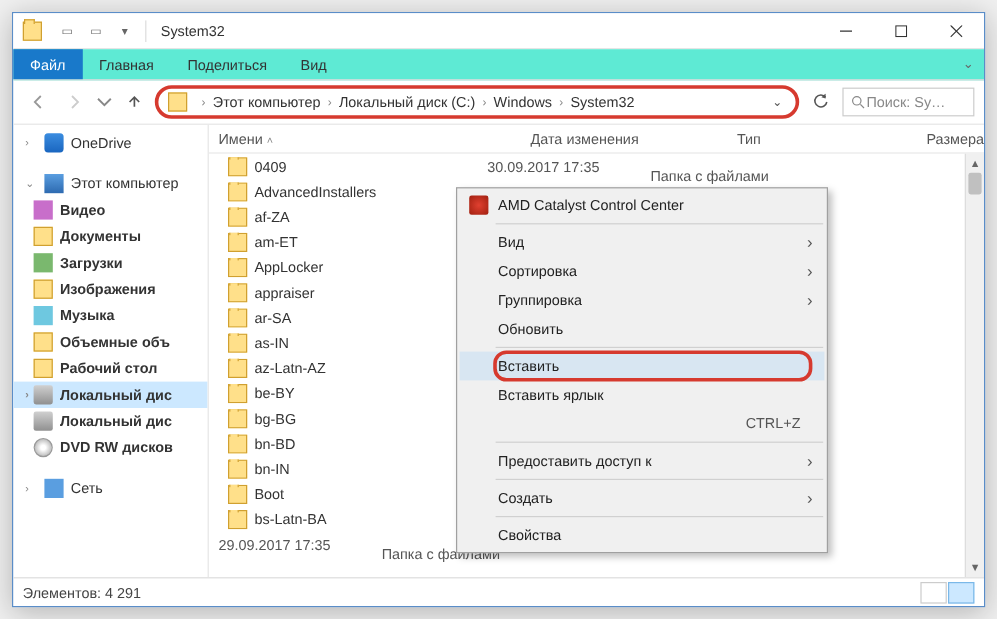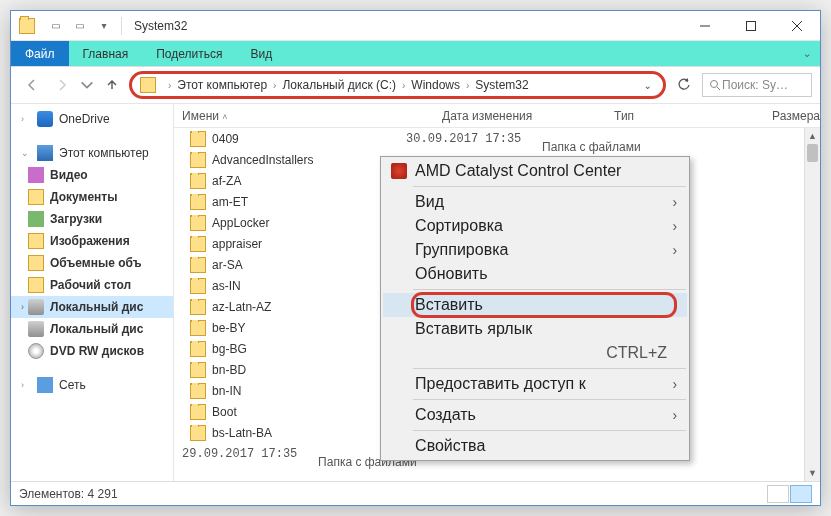--- a/index.html
+++ b/index.html
@@ -51,29 +51,29 @@
 .columns { height:24px; display:flex; align-items:center; border-bottom:1px solid #e8e8e8; font-size:12px; color:#555;gap:36px; }
 .col { padding-left:8px; overflow:hidden; white-space:nowrap; }
 .col-name { width:224px; }
 .col-date { width:136px; }
 .col-type { width:122px; }
 .col-size { flex:1; }
 .rows { flex:1; overflow:hidden; position:relative; }
 .row { height:21px; display:flex; align-items:center; font-size:12px; color:#333; }
 .row .cell { overflow:hidden; white-space:nowrap; text-overflow:ellipsis; }
 .row .c-name { width:224px; display:flex; align-items:center; gap:6px; padding-left:16px; }
-.row .c-date { width:136px; padding-left:8px; color:#555;font-family:Liberation Mono, monospace; }
+.row .c-date { width:136px; padding-left:8px; color:#555; }
 .row .c-type { width:122px; padding-left:8px; color:#555;margin-top:16px; }
 .row-folder-icon { width:16px; height:16px; background:#ffe08a; border:1px solid #d0a030; position:relative; flex-shrink:0; }
 .row-folder-icon::before { content:""; position:absolute; top:-3px; left:0; width:6px; height:3px; background:#ffe08a; border:1px solid #d0a030; border-bottom:none; }
 .statusbar { height:24px; border-top:1px solid #ddd; display:flex; align-items:center; font-size:12px; color:#444; padding:0 8px; }
 .sb-views { margin-left:auto; display:flex; gap:1px; }
 .sb-view { width:22px; height:18px; border:1px solid #ccc; }
 .sb-view.active { background:#cce8ff; border-color:#7ab8e8; }
-.context-menu { position:absolute; left:206px; top:28px; width:310px; background:#f0f0f0; border:1px solid #a0a0a0; box-shadow:3px 3px 6px rgba(0,0,0,0.25); padding:2px; font-size:16px; }
+.context-menu { position:absolute; left:206px; top:28px; width:310px; background:#f0f0f0; border:1px solid #a0a0a0; box-shadow:3px 3px 6px rgba(0,0,0,0.25); padding:2px; font-size:12px; }
 .cm-item { height:24px; display:flex; align-items:center; padding-left:32px; padding-right:20px; position:relative; color:#222; }
 .cm-item.has-sub::after { content:"›"; position:absolute; right:10px; font-size:14px; color:#555; }
 .cm-item.hover { background:#d8e6f2; }
 .cm-item.highlight { position:relative; }
 .cm-item.highlight::before { content:""; position:absolute; left:28px; right:10px; top:-1px; bottom:-1px; border:3px solid #d63a2f; border-radius:11px; pointer-events:none; }
 .cm-sep { height:1px; background:#d0d0d0; margin:3px 1px 3px 30px; }
 .cm-icon { position:absolute; left:8px; width:16px; height:16px; }
 .cm-shortcut { margin-left:auto; color:#555; }
 .scrollbar { position:absolute; right:0; top:0; bottom:0; width:16px; background:#f0f0f0; border-left:1px solid #ddd; display:flex; flex-direction:column; }
 .sb-btn { height:16px; display:flex; align-items:center; justify-content:center; font-size:9px; color:#666; }
@@ -194,20 +194,24 @@
             </div>
             <div class="side-item child">
               <span class="side-icon ic-dl"></span>
               <span>Загрузки</span>
             </div>
             <div class="side-item child">
               <span class="side-icon ic-folder"></span>
               <span>Изображения</span>
             </div>
             <div class="side-item child">
+              <span class="side-icon ic-mus"></span>
+              <span>Музыка</span>
+            </div>
+            <div class="side-item child">
               <span class="side-icon ic-folder"></span>
               <span>Объемные объ</span>
             </div>
             <div class="side-item child">
               <span class="side-icon ic-folder"></span>
               <span>Рабочий стол</span>
             </div>
             <div class="side-item child selected">
               <span class="side-caret">›</span>
               <span class="side-icon ic-disk"></span>

